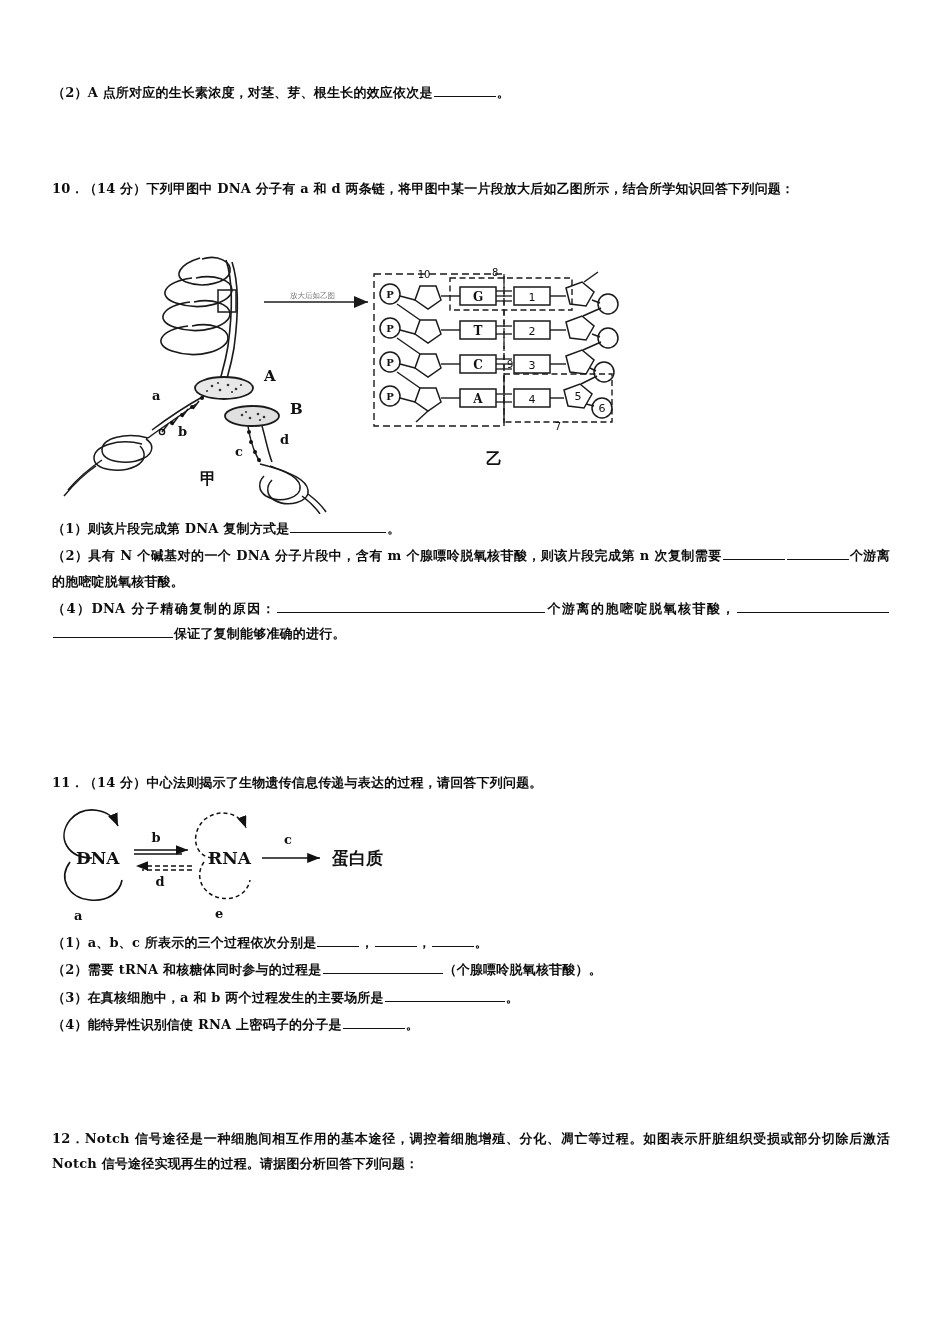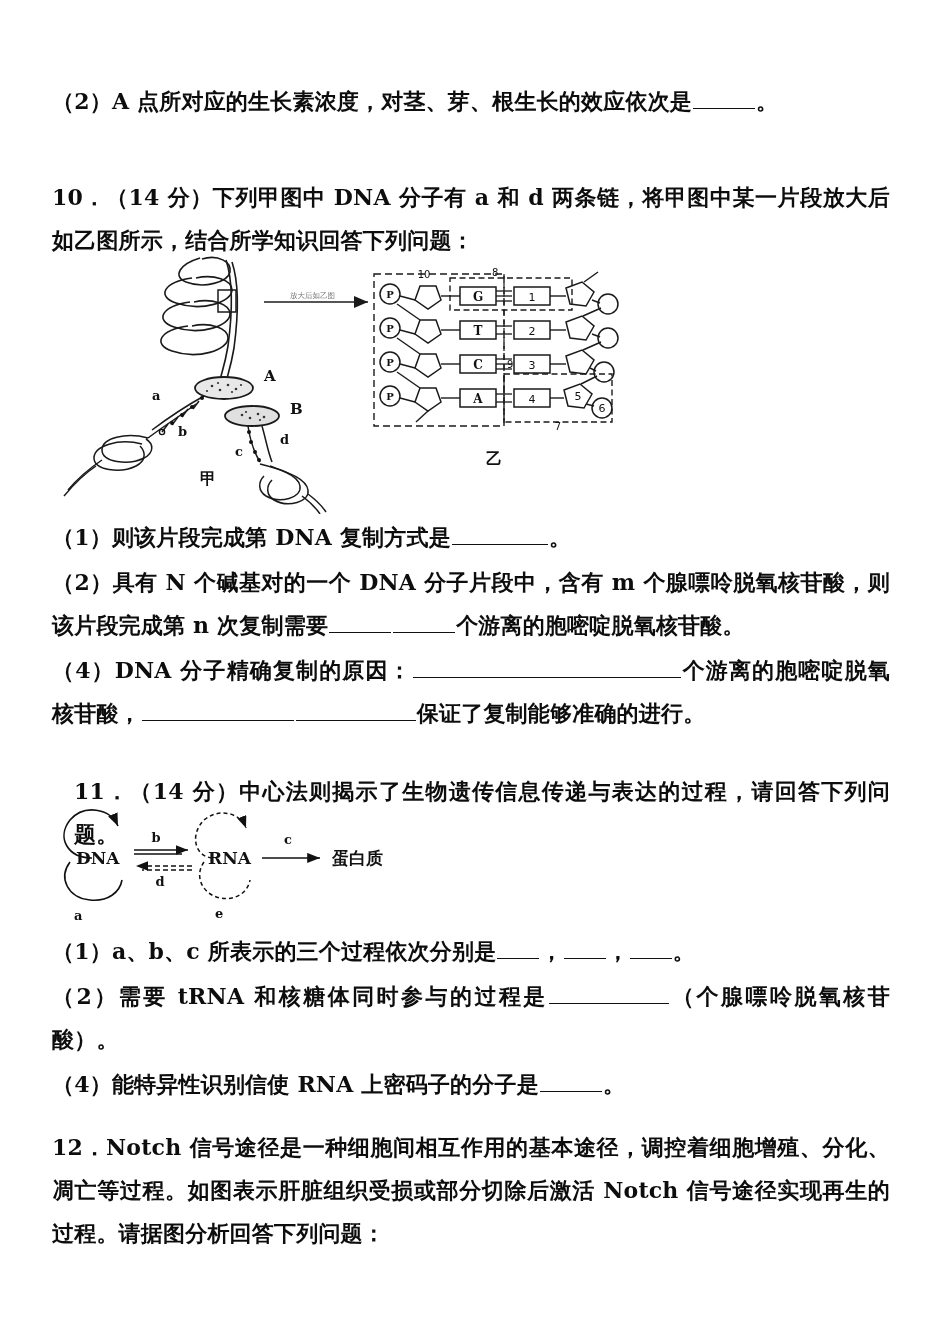--- a/index.html
+++ b/index.html
@@ -19,21 +19,21 @@
     position: relative;
     width: 950px;
     height: 1344px;
     padding: 0;
     box-sizing: border-box;
   }
   .body-text {
     position: absolute;
     left: 52px;
     right: 60px;
-    font-size: 22px;
+    font-size: 13px;
     line-height: 1.95;
     letter-spacing: 0.2px;
     font-weight: 600;
     color: #0d0d0d;
   }
   .para {
     margin: 0 0 2px 0;
     text-align: justify;
   }
   .blank {
@@ -305,21 +305,21 @@
       <span>（1）</span><span>则该片段完成第 DNA 复制方式是</span><span class="blank b-m"></span><span>。</span>
     </p>
     <p class="para">
       <span>（2）</span><span>具有 N 个碱基对的一个 DNA 分子片段中，含有 m 个腺嘌呤脱氧核苷酸，则该片段完成第 n 次复制需要</span><span class="blank b-s"></span><span class="blank b-s"></span><span>个游离的胞嘧啶脱氧核苷酸。</span>
     </p>
     <p class="para">
       <span>（4）</span><span>DNA 分子精确复制的原因：</span><span class="blank b-huge"></span><span>个游离的胞嘧啶脱氧核苷酸，</span><span class="blank b-xl"></span><span class="blank b-l"></span><span>保证了复制能够准确的进行。</span>
     </p>
   </div>
 
-  <div class="body-text" style="top:770px;margin-left:22px;">
+  <div class="body-text" style="top:770px;">
     <p class="para">
       <span>11．</span><span>（14 分）</span><span>中心法则揭示了生物遗传信息传递与表达的过程，请回答下列问题。</span>
     </p>
   </div>
 
   <div id="fig-dogma">
     <svg width="400" height="122" viewBox="0 0 400 122" xmlns="http://www.w3.org/2000/svg">
       <defs>
         <marker id="ah2" markerWidth="9" markerHeight="9" refX="8" refY="3.2" orient="auto">
           <path d="M0,0 L8,3.2 L0,6.4 z" fill="#111"></path>
@@ -357,20 +357,23 @@
   </div>
 
   <div class="body-text" style="top:930px;">
     <p class="para">
       <span>（1）</span><span>a、b、c 所表示的三个过程依次分别是</span><span class="blank b-xs"></span><span>，</span><span class="blank b-xs"></span><span>，</span><span class="blank b-xs"></span><span>。</span>
     </p>
     <p class="para">
       <span>（2）</span><span>需要 tRNA 和核糖体同时参与的过程是</span><span class="blank b-l"></span><span>（个腺嘌呤脱氧核苷酸）。</span>
     </p>
     <p class="para">
+      <span>（3）</span><span>在真核细胞中，a 和 b 两个过程发生的主要场所是</span><span class="blank b-l"></span><span>。</span>
+    </p>
+    <p class="para">
       <span>（4）</span><span>能特异性识别信使 RNA 上密码子的分子是</span><span class="blank b-s"></span><span>。</span>
     </p>
   </div>
 
   <div class="body-text" style="top:1078px;margin-top:48px;">
     <p class="para">
       <span>12．</span><span>Notch 信号途径是一种细胞间相互作用的基本途径，调控着细胞增殖、分化、凋亡等过程。如图表示肝脏组织受损或部分切除后激活 Notch 信号途径实现再生的过程。请据图分析回答下列问题：</span>
     </p>
   </div>
 

